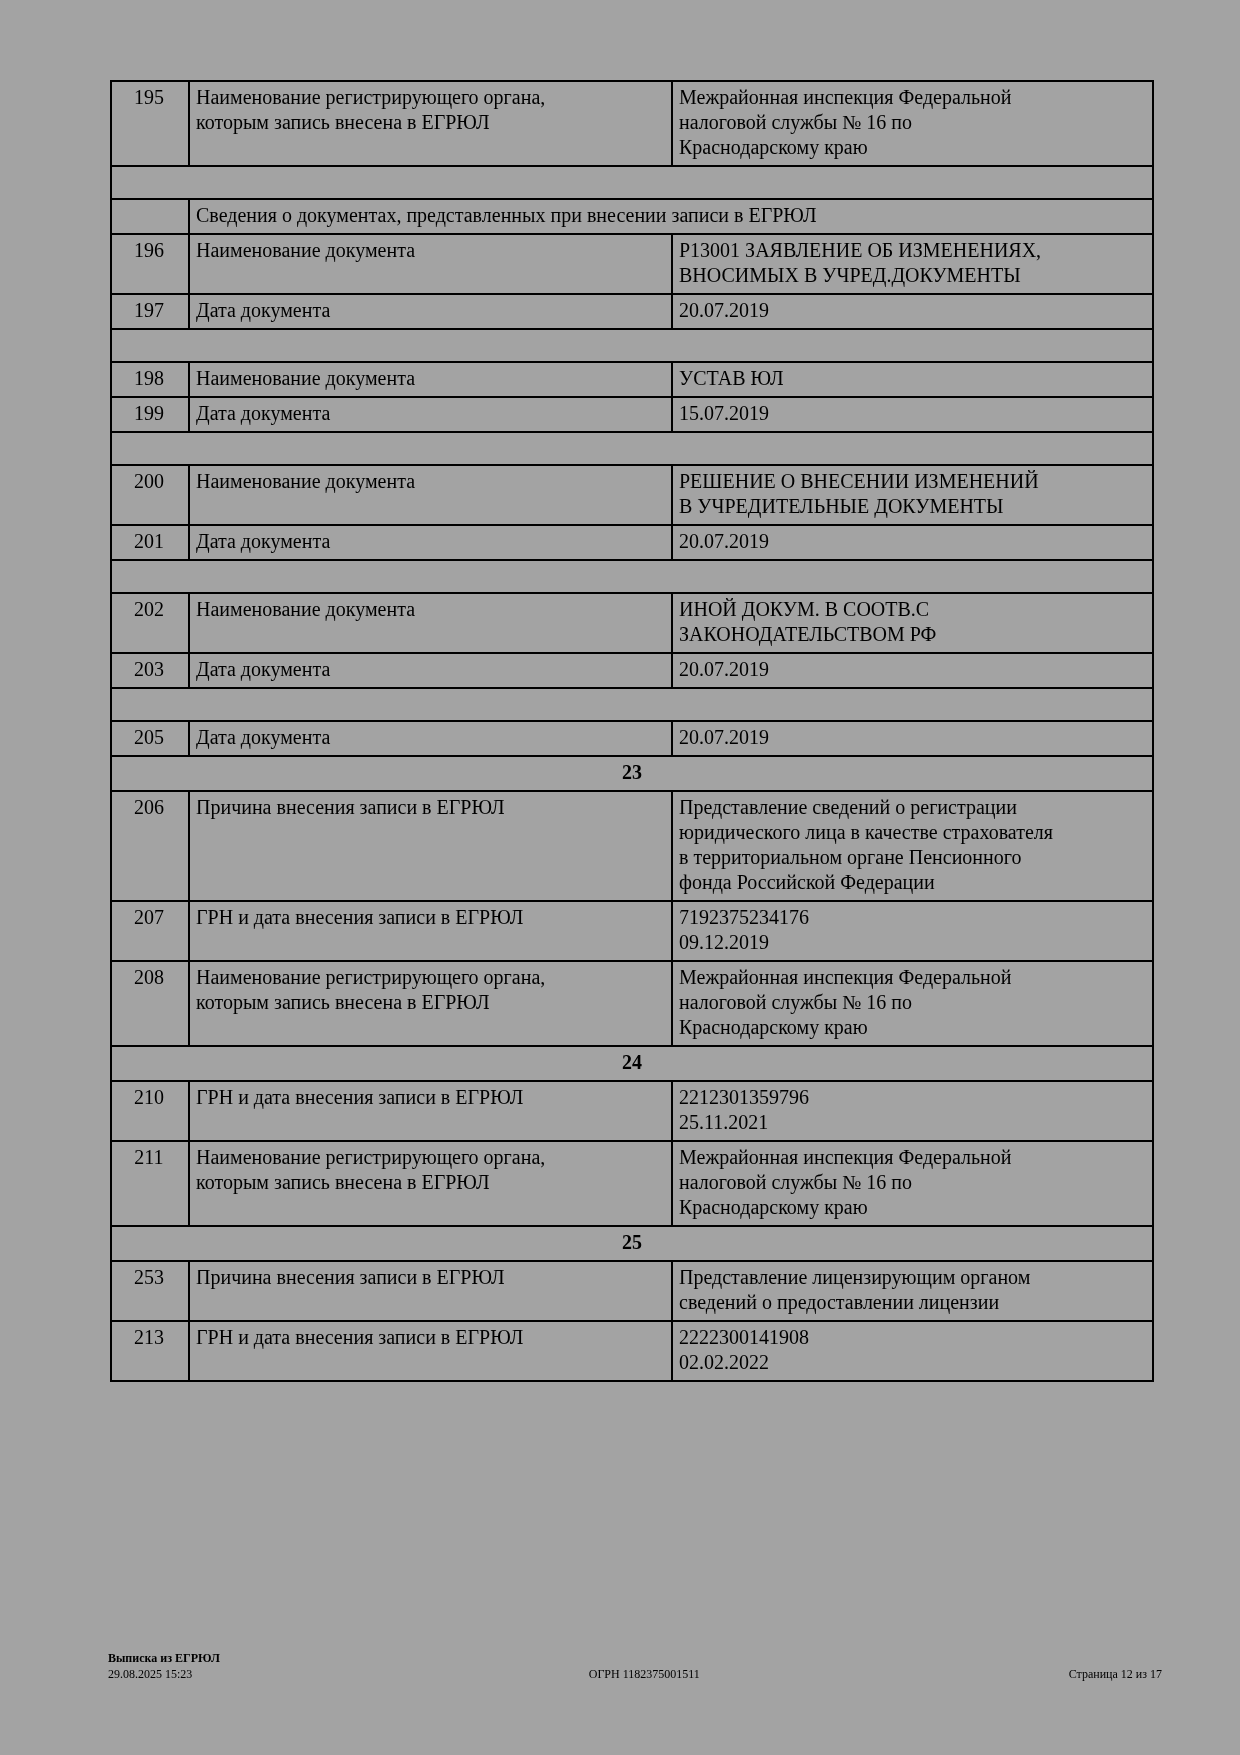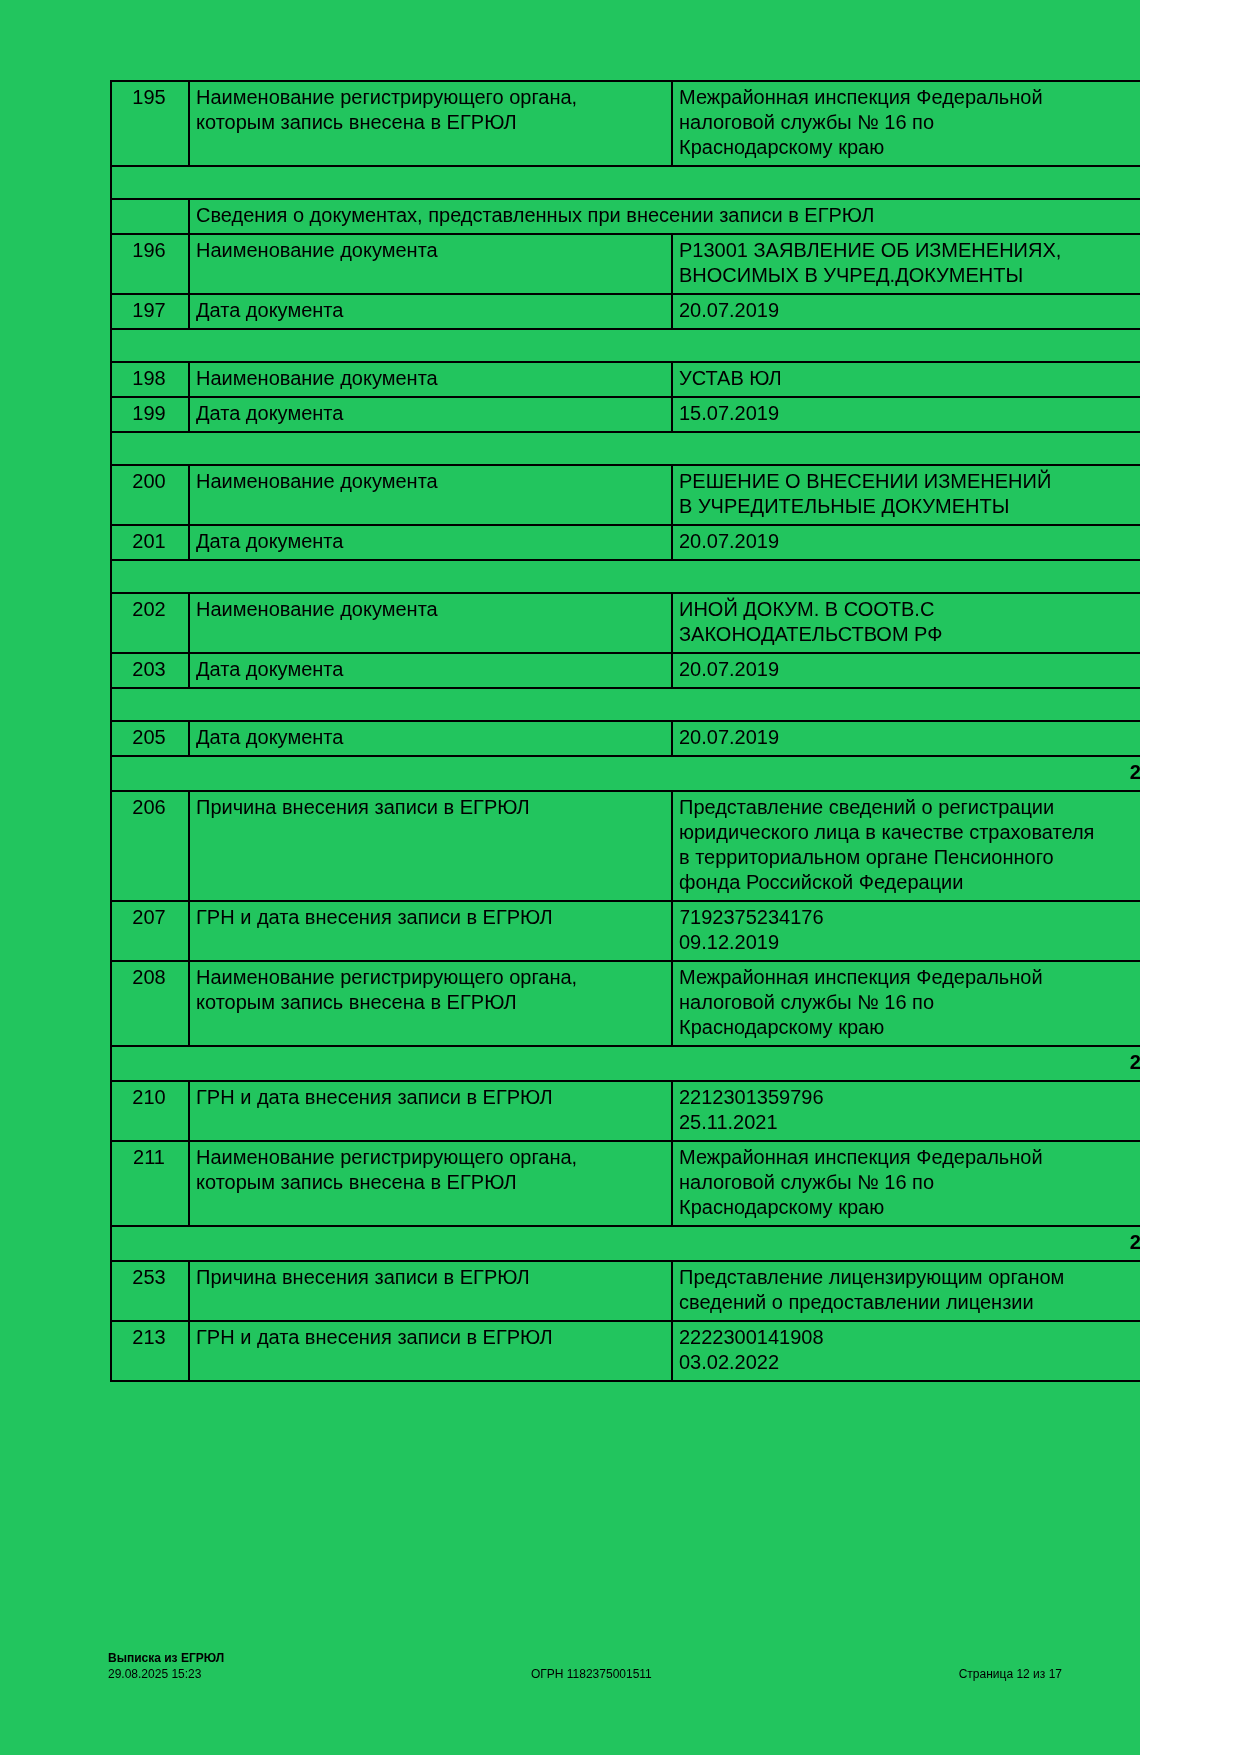--- a/index.html
+++ b/index.html
@@ -1,23 +1,23 @@
 <!DOCTYPE html>
 <html lang="ru"><head>
 <meta charset="utf-8">
 <title>Выписка из ЕГРЮЛ — страница 12</title>
 <style>
   html, body { margin: 0; padding: 0; background: #ffffff; }
   .page {
     position: relative;
-    width: 1140px;
+    width: 1240px;
     height: 1755px;
-    background: #22c55e;
+    background: #a3a3a3;
     color: #000000;
-    font-family: Liberation Sans, sans-serif;
+    font-family: Liberation Serif, serif;
     overflow: hidden;
   }
   table.registry {
     position: absolute;
     left: 110px;
     top: 80px;
     width: 1042px;
     border-collapse: collapse;
     table-layout: fixed;
   }
@@ -35,21 +35,21 @@
   }
   td.label, td.value, td.group-title {
     white-space: pre-line;
     border-radius: 27px;
   }
   tr.spacer td {
     height: 31px;
     padding: 0;
   }
   tr.section td {
-    text-align: right;
+    text-align: center;
     font-weight: bold;
     padding: 3px 0 5px 0;
   }
   .footer {
     position: absolute;
     left: 108px;
     right: 78px;
     top: 1650px;
     display: flex;
     justify-content: space-between;
@@ -197,21 +197,21 @@
       <tr>
         <td class="num">253</td>
         <td class="label">Причина внесения записи в ЕГРЮЛ</td>
         <td class="value">Представление лицензирующим органом
 сведений о предоставлении лицензии</td>
       </tr>
       <tr>
         <td class="num">213</td>
         <td class="label">ГРН и дата внесения записи в ЕГРЮЛ</td>
         <td class="value">2222300141908
-03.02.2022</td>
+02.02.2022</td>
       </tr>
     </tbody>
   </table>
 
   <div class="footer">
     <div class="left-block">
       <div class="doc-title">Выписка из ЕГРЮЛ</div>
       <div>29.08.2025 15:23</div>
     </div>
     <div class="center-block">ОГРН 1182375001511</div>

